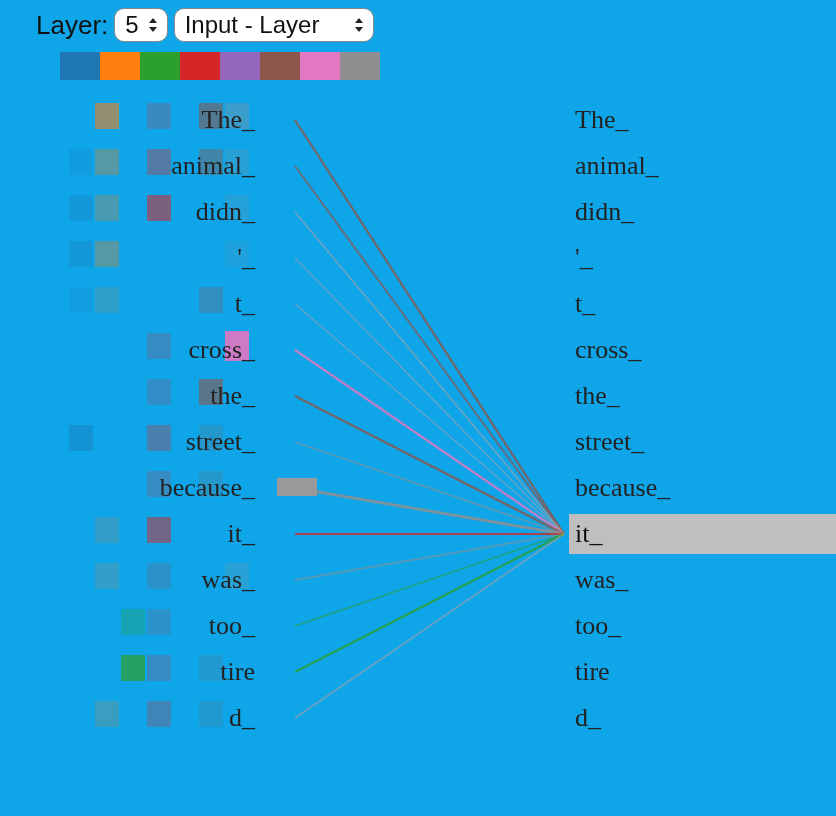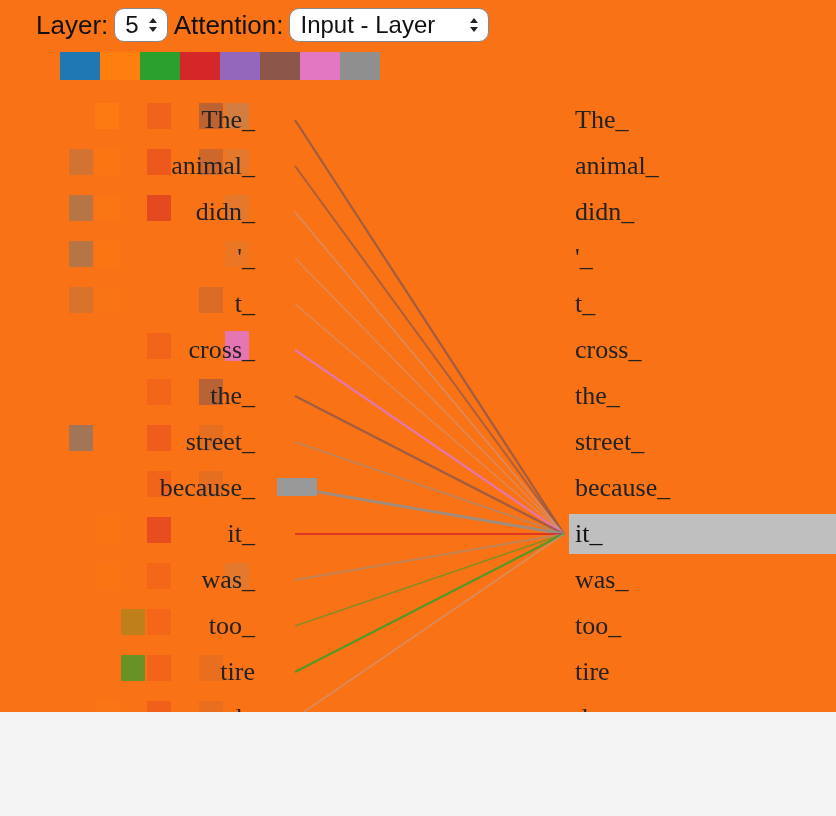--- a/index.html
+++ b/index.html
@@ -1,16 +1,16 @@
 <!DOCTYPE html>
 <html><head>
 <meta charset="utf-8">
 <style>
   html,body{margin:0;padding:0;background:#f4f4f4;font-family:Georgia,'Times New Roman',serif;font-size:24px;color:#222}
-  .wrap{width:836px;height:712px;position:relative;background:#f97316}
+  .wrap{width:836px;height:816px;position:relative;background:#0ea5e9}
   .controls{position:absolute;left:36px;top:8px;display:flex;align-items:center;gap:6px;font-family:Arial,sans-serif;font-size:26px;color:#111}
   .select{background:#fff;border:1.5px solid #888;border-radius:10px;padding:2px 28px 2px 10px;font-size:24px;position:relative;line-height:30px;height:34px;box-sizing:border-box;display:inline-flex;align-items:center;font-family:Arial,sans-serif}
   .select .caret{position:absolute;right:8px;top:6px}
   .select .caret svg{display:block}
   .heads{position:absolute;left:60px;top:52px;display:flex}
   .heads div{width:40px;height:28px}
   .vis{position:absolute;left:9px;top:80px;width:836px;height:736px}
   .token-left{position:absolute;font-family:Georgia,serif;font-size:26px;text-align:right;right:590px;height:40px;line-height:40px;white-space:nowrap}
   .token-right{position:absolute;font-family:Georgia,serif;font-size:26px;text-align:left;left:560px;height:40px;line-height:40px;white-space:nowrap;padding-left:6px}
   .highlight{background:#bfbfbf;color:#111;padding-right:10px;width:260px}
@@ -25,21 +25,20 @@
   <span>Layer:</span>
   <span class="select">
     <span>5</span>
     <span class="caret">
       <svg width="12" height="20" viewBox="0 0 12 20">
             <path d="M2 8 L6 3 L10 8 Z" fill="#222"></path>
             <path d="M2 12 L6 17 L10 12 Z" fill="#222"></path>
           </svg>
     </span>
   </span>
-  <span>Attention:</span>
   <span class="select" style="min-width:200px">
     <span>Input - Layer</span>
     <span class="caret">
       <svg width="12" height="20" viewBox="0 0 12 20">
             <path d="M2 8 L6 3 L10 8 Z" fill="#222"></path>
             <path d="M2 12 L6 17 L10 12 Z" fill="#222"></path>
           </svg>
     </span>
   </span>
 </div>

